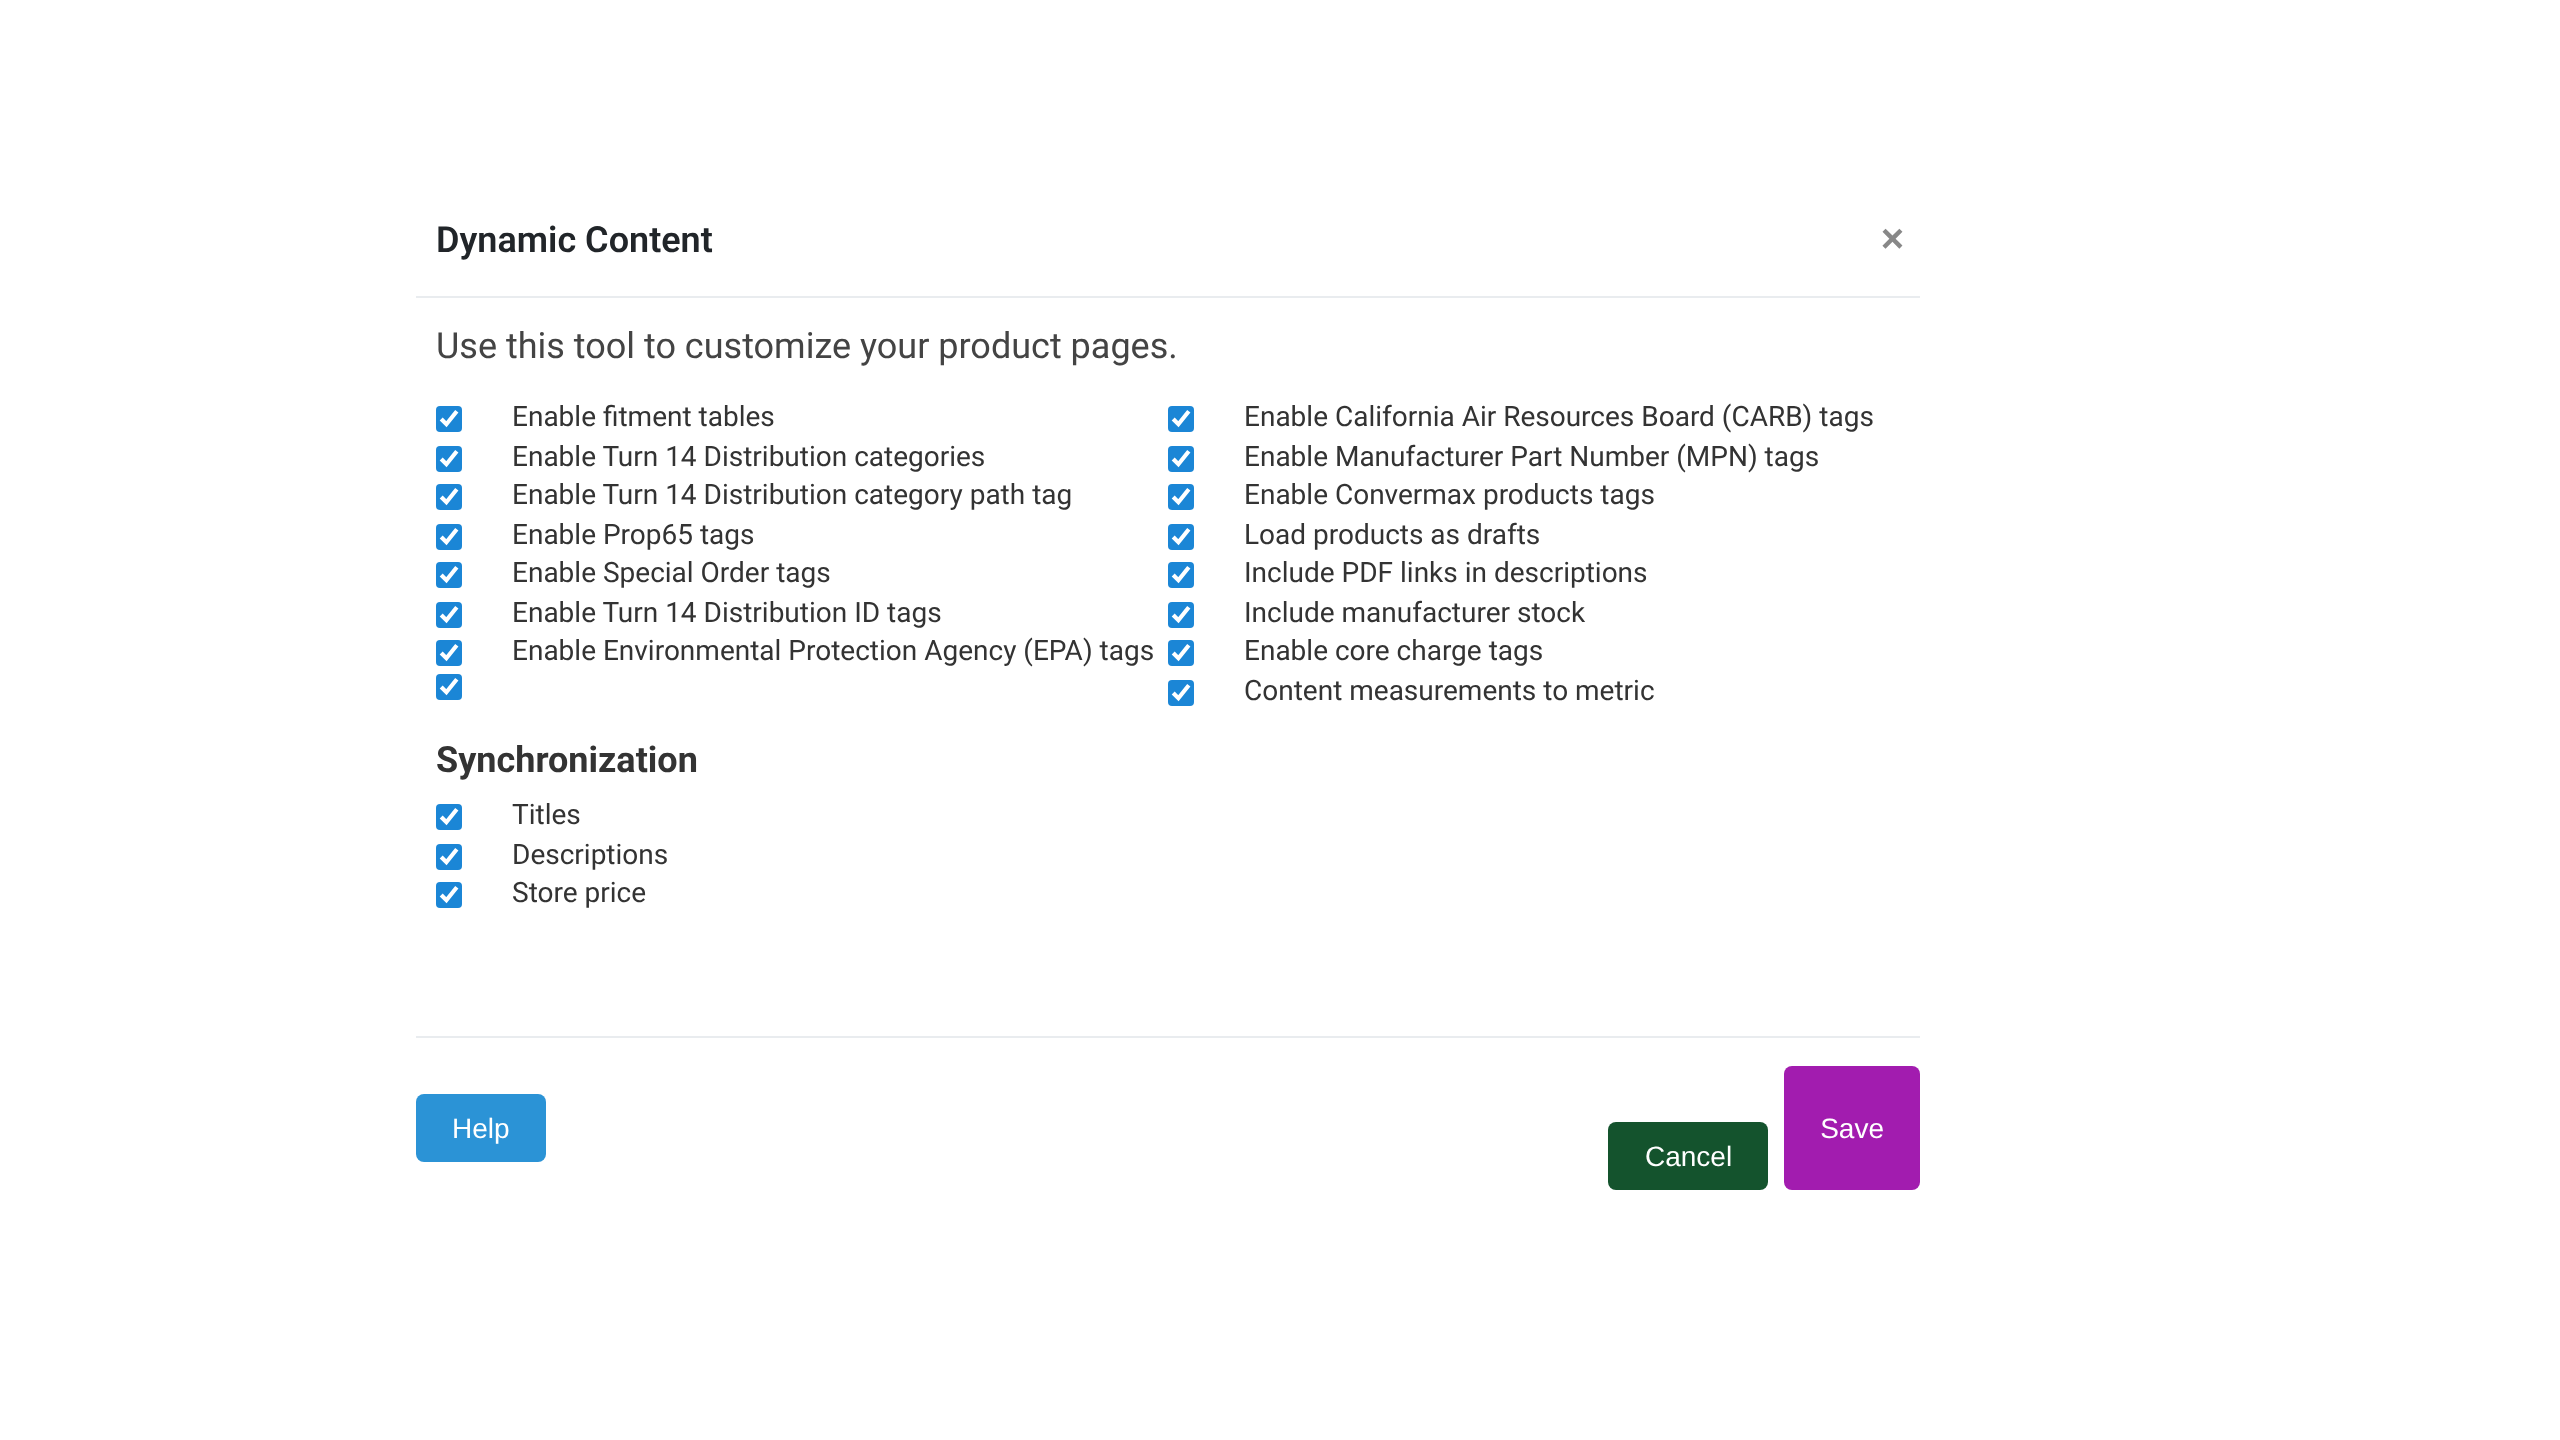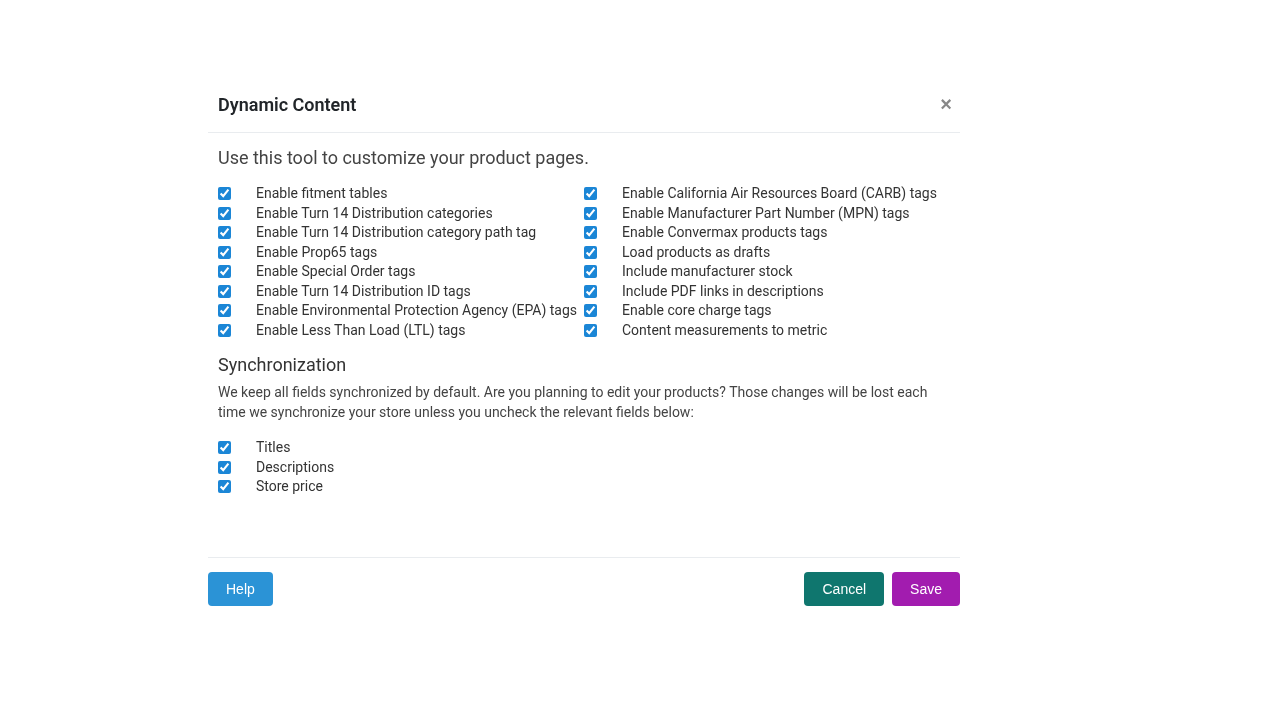--- a/index.html
+++ b/index.html
@@ -8,21 +8,21 @@
     background: #fff;
     color: #212529;
     font-size: 14px;
     width: 1280px;
     height: 720px;
     position: relative;
   }
   .modal {
     position: absolute;
     left: 208px;
-    top: 80px;
+    top: 96px;
     width: 752px;
     background: #fff;
   }
   .modal-header {
     display: flex;
     align-items: center;
     justify-content: space-between;
     padding: 10px 0 14px 10px;
     border-bottom: 1px solid #e9ecef;
   }
@@ -65,21 +65,21 @@
   }
   .check-row input[type=checkbox] {
     margin-right: 9px;
     accent-color: #1b86d6;
     width: 13px;
     height: 13px;
   }
   .check-row label { cursor: default; }
   .section-title {
     font-size: 18px;
-    font-weight: 400;
+    font-weight: 700;
     color: #333;
     margin-top: 14px;
     margin-bottom: 8px;
   }
   .sync-text {
     font-size: 14px;
     color: #444;
     line-height: 1.4;
     margin-bottom: 16px;
   }
@@ -99,22 +99,23 @@
     padding: 9px 18px;
     font-size: 14px;
     cursor: pointer;
     font-weight: 400;
   }
   .btn-help {
     background: #2b93d6;
     color: #fff;
   }
   .btn-cancel {
-    background: #0f766e;
+    background: #14532d;
     color: #fff;
+    margin-top: 28px;
   }
   .btn-save {
     background: #a21caf;
     color: #fff;
   }
 </style>
 </head>
 <body>
 
 <div class="modal">
@@ -152,21 +153,20 @@
         <div class="check-row">
           <input type="checkbox" checked="" style="">
           <label>Enable Turn 14 Distribution ID tags</label>
         </div>
         <div class="check-row">
           <input type="checkbox" checked="" style="">
           <label>Enable Environmental Protection Agency (EPA) tags</label>
         </div>
         <div class="check-row">
           <input type="checkbox" checked="" style="">
-          <label>Enable Less Than Load (LTL) tags</label>
         </div>
       </div>
       <div class="col">
         <div class="check-row">
           <input type="checkbox" checked="" style="">
           <label>Enable California Air Resources Board (CARB) tags</label>
         </div>
         <div class="check-row">
           <input type="checkbox" checked="" style="">
           <label>Enable Manufacturer Part Number (MPN) tags</label>
@@ -174,39 +174,38 @@
         <div class="check-row">
           <input type="checkbox" checked="" style="">
           <label>Enable Convermax products tags</label>
         </div>
         <div class="check-row">
           <input type="checkbox" checked="" style="">
           <label>Load products as drafts</label>
         </div>
         <div class="check-row">
           <input type="checkbox" checked="" style="">
+          <label>Include PDF links in descriptions</label>
+        </div>
+        <div class="check-row">
+          <input type="checkbox" checked="" style="">
           <label>Include manufacturer stock</label>
-        </div>
-        <div class="check-row">
-          <input type="checkbox" checked="" style="">
-          <label>Include PDF links in descriptions</label>
         </div>
         <div class="check-row">
           <input type="checkbox" checked="" style="">
           <label>Enable core charge tags</label>
         </div>
         <div class="check-row">
           <input type="checkbox" checked="" style="">
           <label>Content measurements to metric</label>
         </div>
       </div>
     </div>
 
     <h3 class="section-title">Synchronization</h3>
-    <p class="sync-text">We keep all fields synchronized by default. Are you planning to edit your products? Those changes will be lost each time we synchronize your store unless you uncheck the relevant fields below:</p>
 
     <div class="columns">
       <div class="col">
         <div class="check-row">
           <input type="checkbox" checked="" style="">
           <label>Titles</label>
         </div>
         <div class="check-row">
           <input type="checkbox" checked="" style="">
           <label>Descriptions</label>

